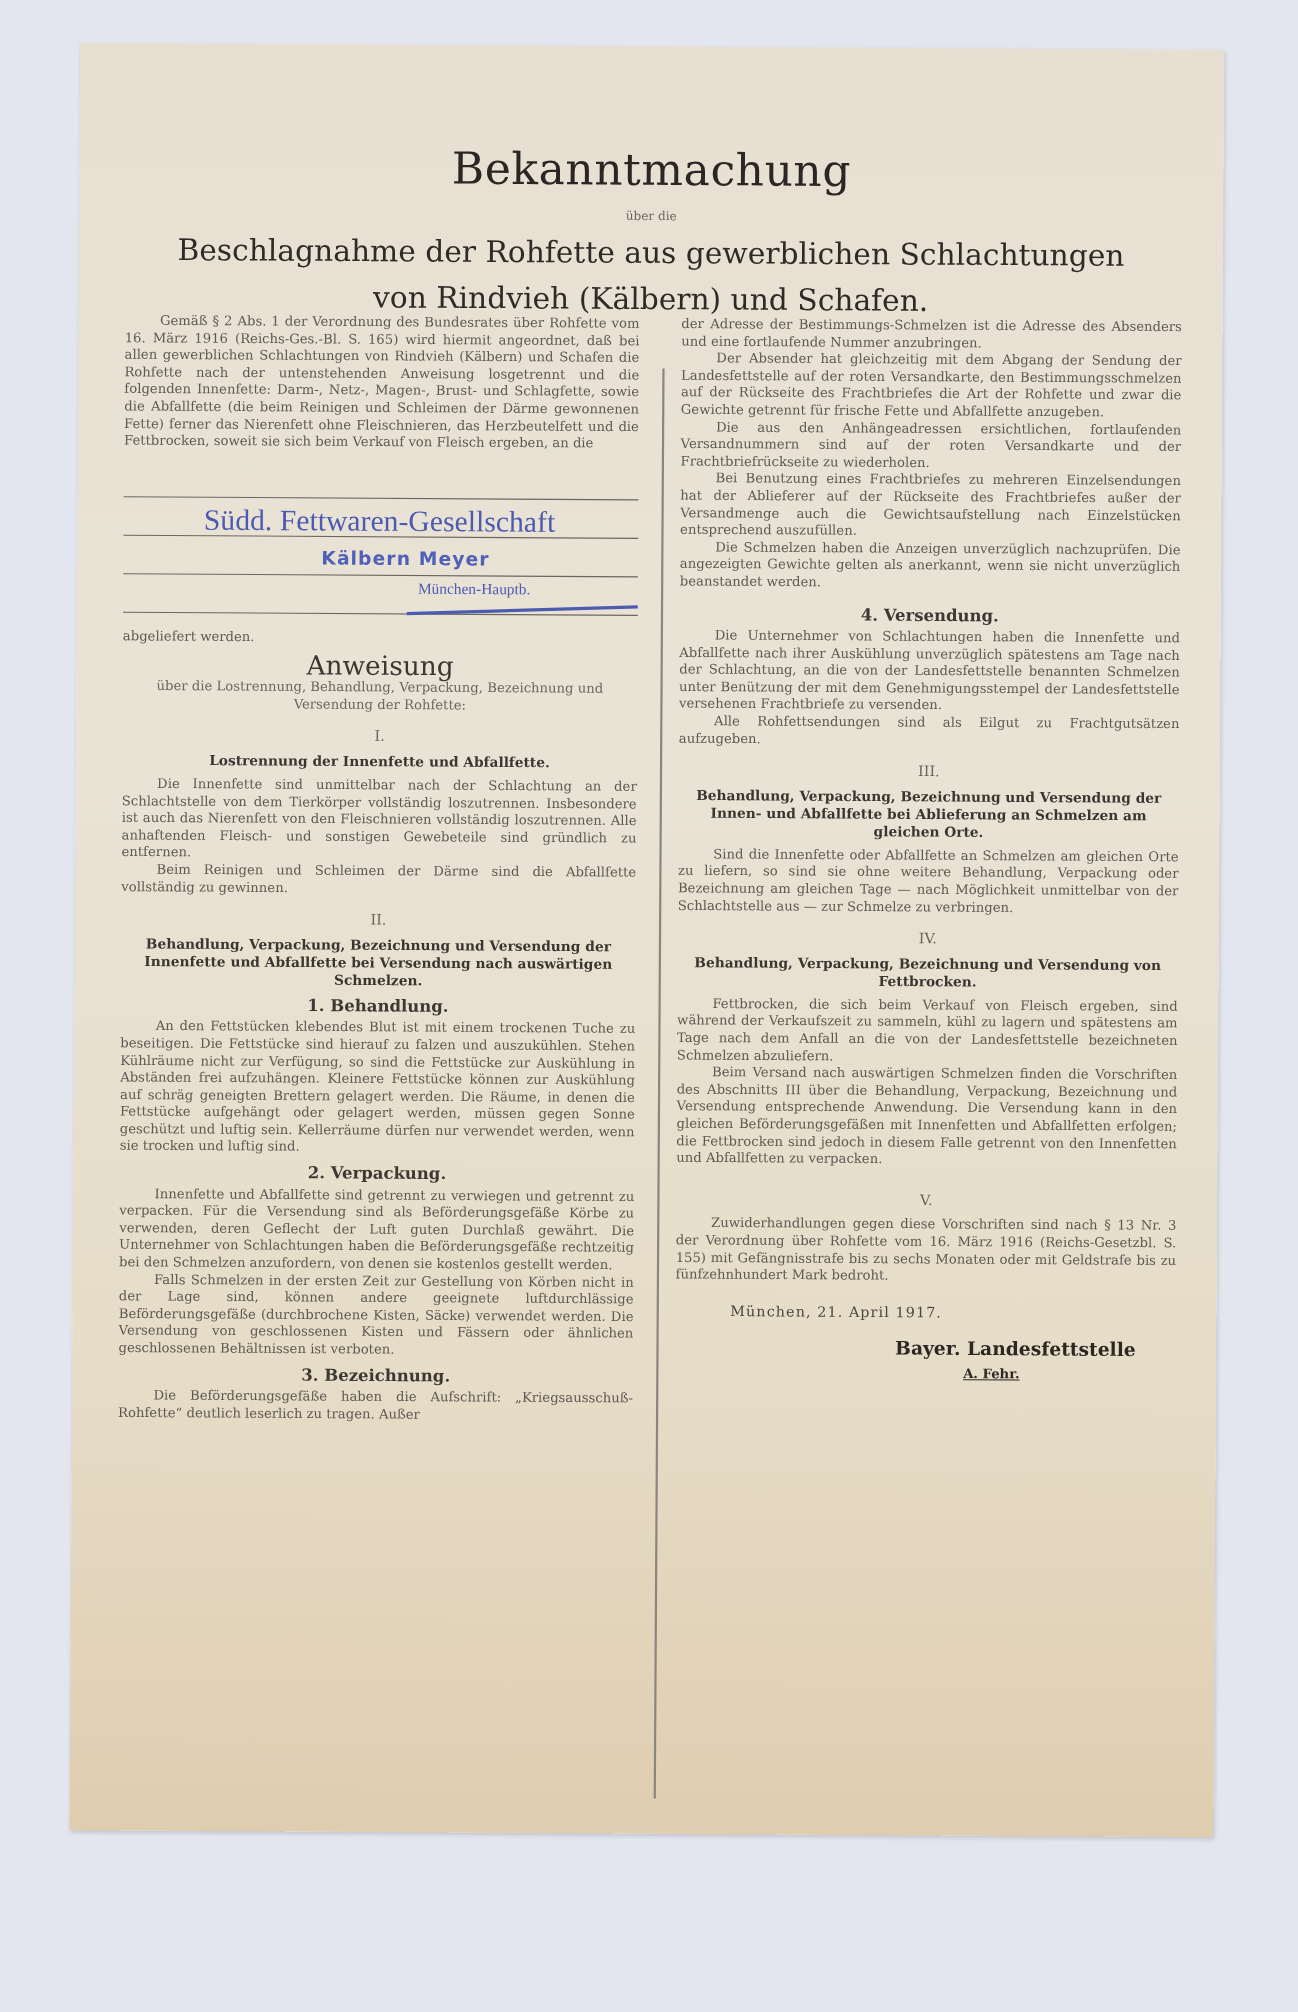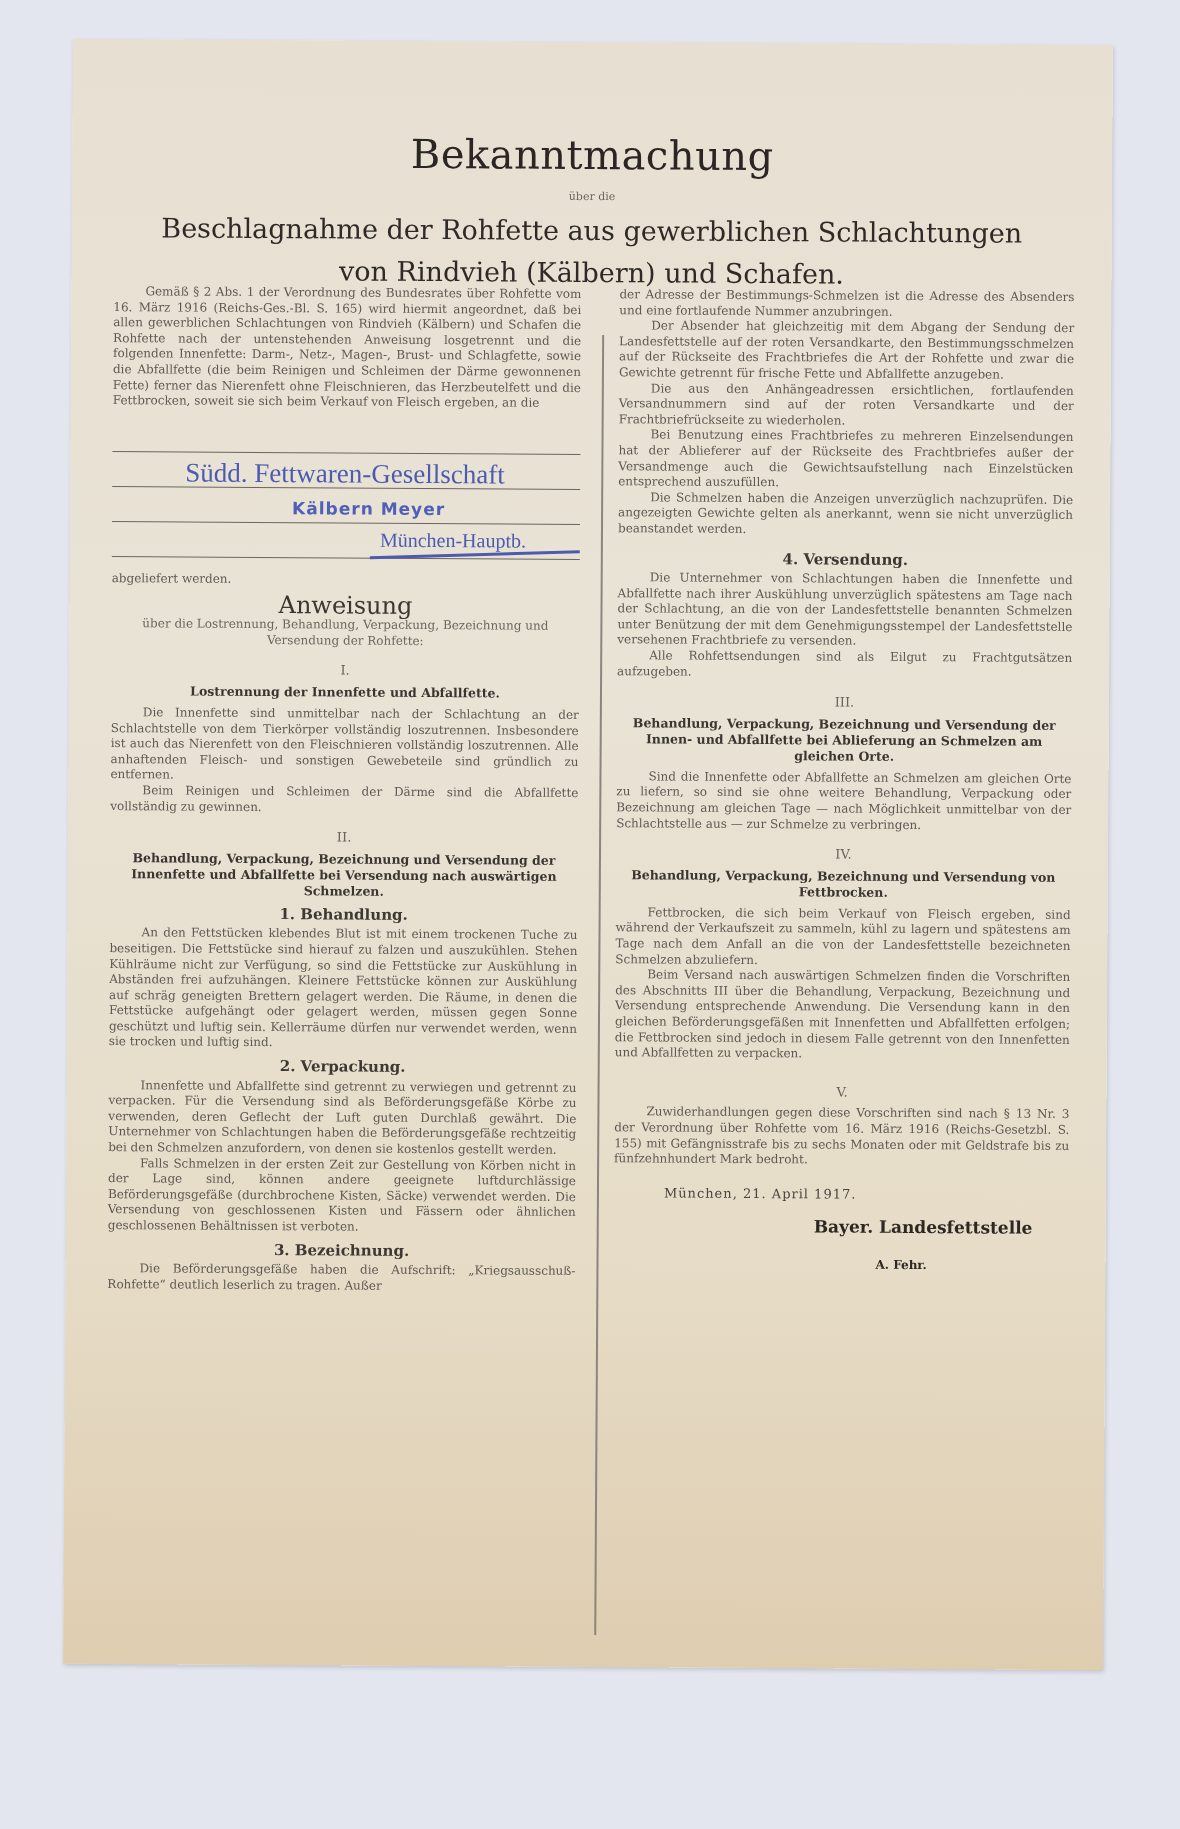--- a/index.html
+++ b/index.html
@@ -56,21 +56,21 @@
     <p>Gemäß § 2 Abs. 1 der Verordnung des Bundesrates über Rohfette vom 16. März 1916 (Reichs-Ges.-Bl. S. 165) wird hiermit angeordnet, daß bei allen gewerblichen Schlachtungen von Rindvieh (Kälbern) und Schafen die Rohfette nach der untenstehenden Anweisung losgetrennt und die folgenden Innenfette: Darm-, Netz-, Magen-, Brust- und Schlagfette, sowie die Abfallfette (die beim Reinigen und Schleimen der Därme gewonnenen Fette) ferner das Nierenfett ohne Fleischnieren, das Herzbeutelfett und die Fettbrocken, soweit sie sich beim Verkauf von Fleisch ergeben, an die</p>
   </div>
 
   <div class="stamp-line" style="left:42px; top:412px; width:468px;"></div>
   <div class="stamp-line" style="left:42px; top:447px; width:468px;"></div>
   <div class="stamp-line" style="left:42px; top:482px; width:468px;"></div>
   <div class="stamp-line" style="left:42px; top:517px; width:468px;"></div>
 
   <div class="stamp" style="left:115px; top:418px; font-size:27px;">Südd. Fettwaren-Gesellschaft</div>
   <div class="stamp-sans" style="left:222px; top:458px; font-size:17px;">Kälbern Meyer</div>
-  <div class="stamp" style="left:310px; top:488px; font-size:20px;">München-Hauptb.</div>
+  <div class="stamp" style="left:310px; top:488px; font-size:14px;">München-Hauptb.</div>
   <div class="abs" style="left:300px; top:512px; width:210px; height:3px; background:#4c5bb0; transform:rotate(-2deg);"></div>
 
   <div class="col" style="left:42px; top:532px; width:468px;">
     <p class="noindent">abgeliefert werden.</p>
 
     <div class="h-section" style="font-size:24px;">Anweisung</div>
     <div style="text-align:center; font-size:12px; color:#6b655d; padding:0 20px;">über die Lostrennung, Behandlung, Verpackung, Bezeichnung und Versendung der Rohfette:</div>
 
     <div class="roman">I.</div>
     <div class="bold-head">Lostrennung der Innenfette und Abfallfette.</div>
@@ -109,16 +109,16 @@
     <div class="roman">IV.</div>
     <div class="bold-head">Behandlung, Verpackung, Bezeichnung und Versendung von Fettbrocken.</div>
     <p>Fettbrocken, die sich beim Verkauf von Fleisch ergeben, sind während der Verkaufszeit zu sammeln, kühl zu lagern und spätestens am Tage nach dem Anfall an die von der Landesfettstelle bezeichneten Schmelzen abzuliefern.</p>
     <p>Beim Versand nach auswärtigen Schmelzen finden die Vorschriften des Abschnitts III über die Behandlung, Verpackung, Bezeichnung und Versendung entsprechende Anwendung. Die Versendung kann in den gleichen Beförderungsgefäßen mit Innenfetten und Abfallfetten erfolgen; die Fettbrocken sind jedoch in diesem Falle getrennt von den Innenfetten und Abfallfetten zu verpacken.</p>
 
     <div class="roman" style="margin-top:22px;">V.</div>
     <p>Zuwiderhandlungen gegen diese Vorschriften sind nach § 13 Nr. 3 der Verordnung über Rohfette vom 16. März 1916 (Reichs-Gesetzbl. S. 155) mit Gefängnisstrafe bis zu sechs Monaten oder mit Geldstrafe bis zu fünfzehnhundert Mark bedroht.</p>
 
     <div class="place-date" style="margin:18px 0 0 50px;">München, 21. April 1917.</div>
     <div class="sig" style="margin:18px 0 0 200px;">Bayer. Landesfettstelle</div>
-    <div class="sig2" style="margin:22px 0 0 262px;">A. Fehr.</div>
+    <div class="sig2" style="margin:6px 0 0 262px;text-decoration:underline;">A. Fehr.</div>
   </div>
 
 </div>
 
 </body></html>

